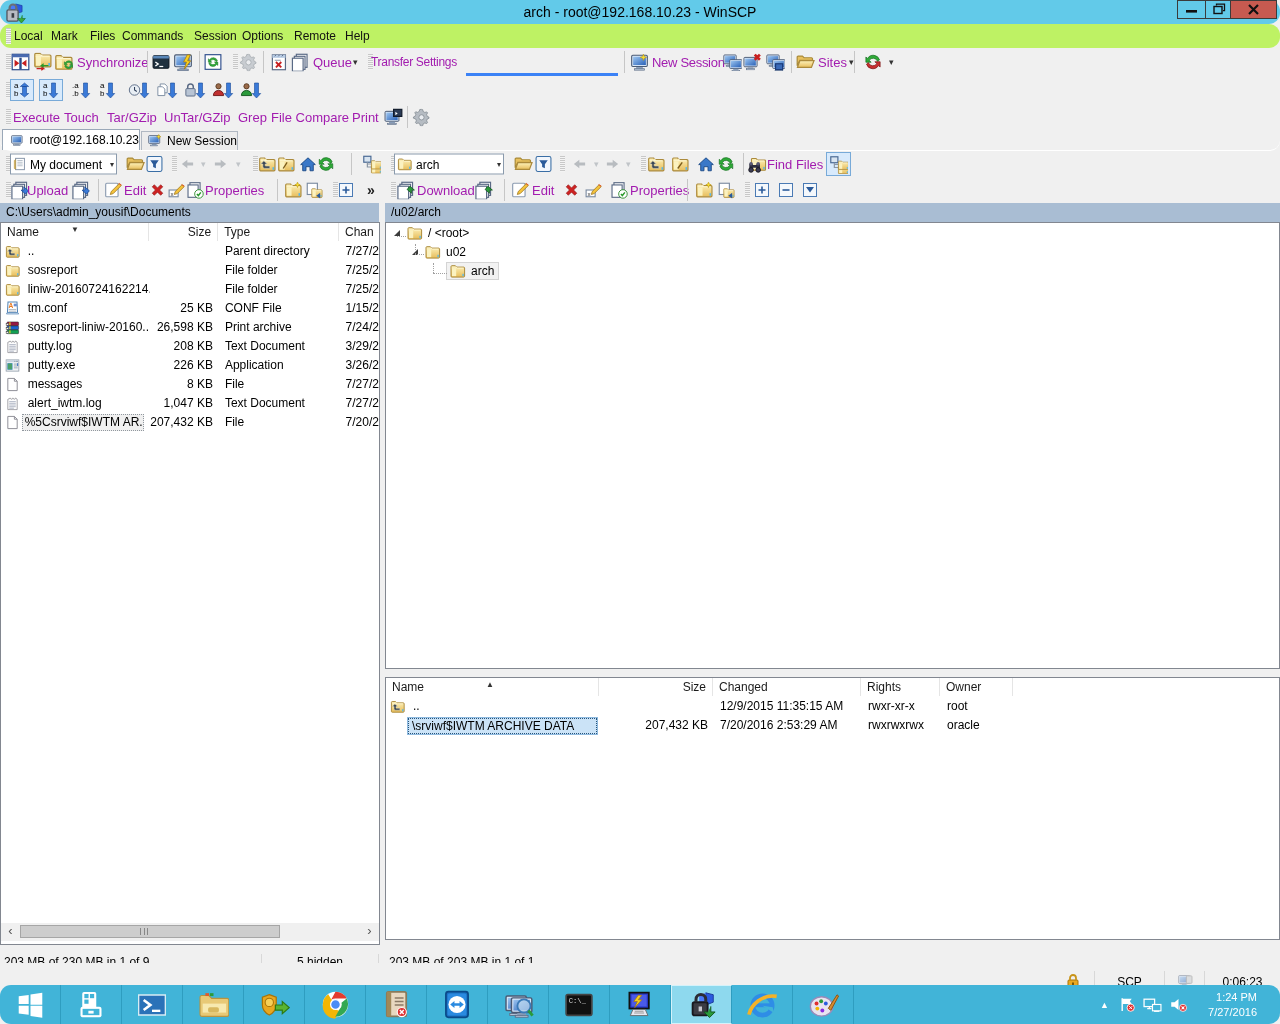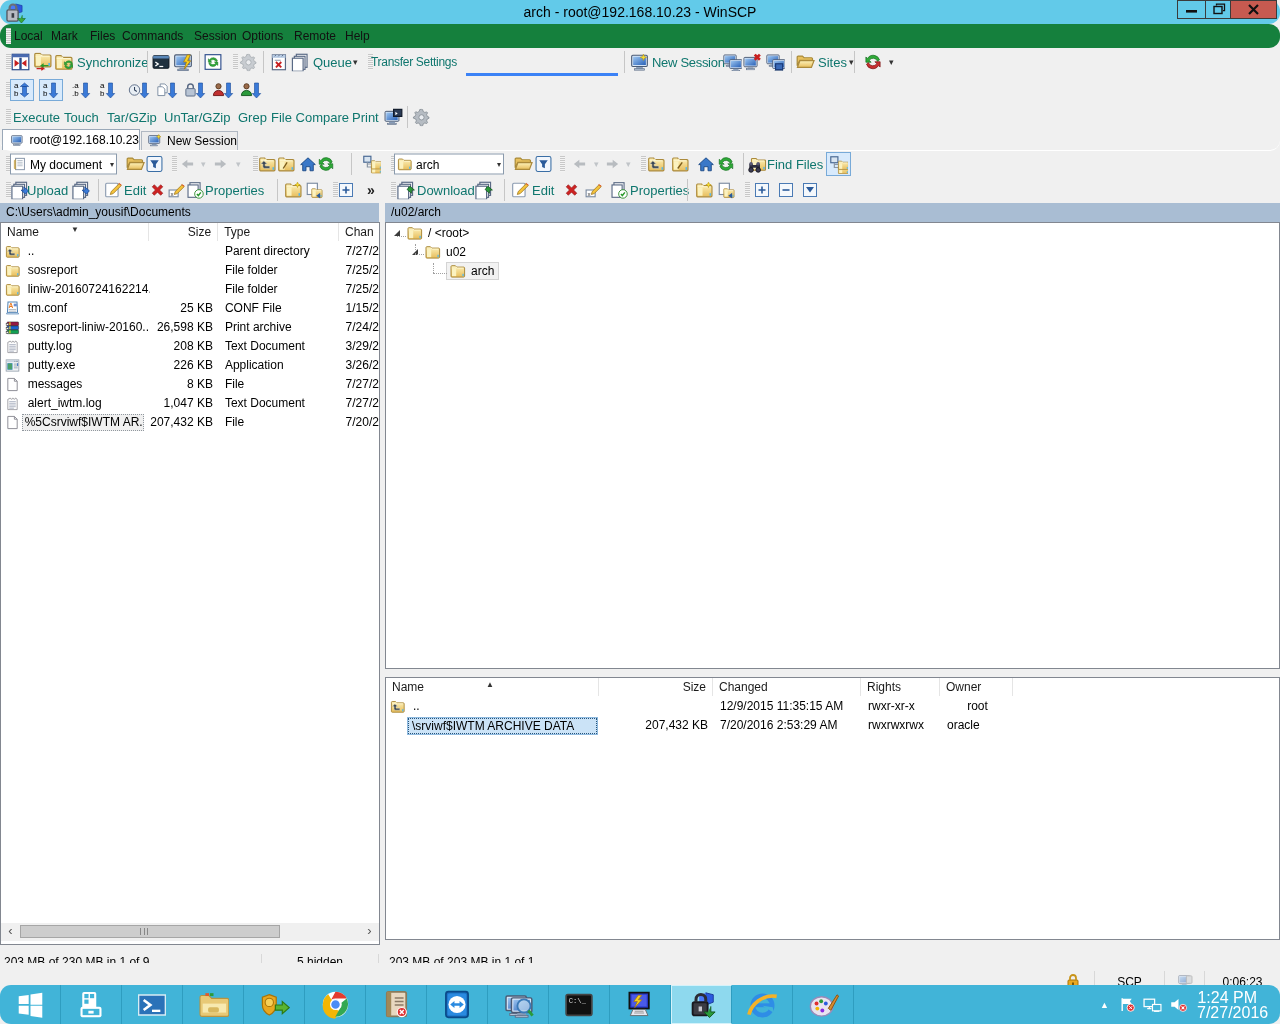--- a/index.html
+++ b/index.html
@@ -4,27 +4,27 @@
 <style>
 * { margin:0; padding:0; box-sizing:border-box; }
 html,body { width:1280px; height:1024px; overflow:hidden; font-family:"Liberation Sans", sans-serif; }
 body { position:relative; background:#f0f0f0; }
 .abs { position:absolute;border-radius:11px; }
 
 #titlebar { left:0; top:0; width:1280px; height:24px; background:#62cae9; }
 #title-text { width:100%; text-align:center; font-size:14px; color:#000; line-height:24px; }
 .winbtn { position:absolute; top:0; height:19px; border:1px solid #3b3b3b; background:#62cae9; text-align:center; }
 
-#menubar { left:0; top:24px; width:1280px; height:24px; background:#15803d; font-size:12px; color:#111; }
+#menubar { left:0; top:24px; width:1280px; height:24px; background:#bef264; font-size:12px; color:#111; }
 .ai { position:absolute; top:50%; transform:translateY(-50%); white-space:nowrap; }
 .grip { width:5px; height:16px; margin:0 3px; background-image:repeating-linear-gradient(to bottom,#c8c8c8 0 1px,#f4f4f4 1px 2px); }
 .tsep { width:1px; height:22px; background:#c6c6c6; margin:0 4px; }
 .bar { left:0; width:1280px; background:#f0f0f0; display:flex; align-items:center; }
 .ico { display:inline-block; vertical-align:middle; }
-.lbl { font-size:13px; color:#0f766e; padding:0 4px; }
+.lbl { font-size:13px; color:#a21caf; padding:0 4px; }
 .dd { font-size:9px; color:#333; padding:0 3px; }
 .sortbtn { display:flex; align-items:center; padding:2px 3px; margin:0 2px; border:1px solid transparent; }
 .sortbtn.pressed { background:#d8eafc; border:1px solid #78aad8; }
 .sortbtn .ab { font-size:8px; line-height:8px; color:#000; margin-right:1px; text-align:center; }
 
 #tabbar { left:0; top:130px; width:1280px; height:21px; background:#f0f0f0; border-bottom:1px solid #fff; }
 .tab { position:absolute; bottom:0; display:flex; align-items:center; font-size:13px; }
 
 .pathbar { position:absolute; top:203px; height:19px; background:#a9bdd3; font-size:12px; color:#000; line-height:19px; padding-left:6px; }
 .panel { position:absolute; background:#fff; border:1px solid #828790; }
@@ -809,21 +809,21 @@
     <div class="frow">
         <span class="icw">
           <svg width="15" height="15">
             <use href="#folderup" width="15" height="15"></use>
           </svg>
         </span>
         <span class="cell" style="width:193px;">..</span>
         <span class="cell r" style="width:114px;"></span>
         <span class="cell" style="width:148px;">12/9/2015 11:35:15 AM</span>
         <span class="cell" style="width:79px;">rwxr-xr-x</span>
-        <span class="cell" style="width:73px;text-align:center;">root</span>
+        <span class="cell" style="width:73px;">root</span>
       </div>
     <div class="frow">
         <span class="icw"></span>
         <span class="cell" style="width:191px;background:#cbe3f7;border:1px solid #8ebae0;outline:1px dotted #26537a;outline-offset:-2px;height:18px;line-height:16px;padding:0 4px;">\srviwf$IWTM ARCHIVE DATA</span>
         <span class="cell r" style="width:116px;">207,432 KB</span>
         <span class="cell" style="width:148px;">7/20/2016 2:53:29 AM</span>
         <span class="cell" style="width:79px;">rwxrwxrwx</span>
         <span class="cell" style="width:73px;">oracle</span>
       </div>
   </div>
@@ -984,15 +984,15 @@
         <rect x="1" y="2" width="10" height="7" fill="none" stroke="#fff" stroke-width="1.2"></rect>
         <path d="M4 11h4M6 9v2" stroke="#fff" stroke-width="1.1"></path>
         <rect x="9" y="7" width="8" height="6" fill="#41b4d8" stroke="#fff" stroke-width="1.1"></rect>
         <path d="M10.5 13.5h5" stroke="#fff" stroke-width="1.1"></path>
       </svg>
     <svg width="19" height="17" viewBox="0 0 17 15" style="margin-right:9px;">
         <path d="M2 5.5h3l3.5-3v10l-3.5-3H2z" fill="#fff"></path>
         <circle cx="12.5" cy="10.5" r="3.2" fill="#e03030" stroke="#fff" stroke-width=".7"></circle>
         <path d="M11.2 9.2l2.6 2.6m0-2.6l-2.6 2.6" stroke="#fff" stroke-width=".9"></path>
       </svg>
-    <div style="text-align:right;font-size:16px;line-height:15px;margin-right:23px;width:60px;">1:24 PM<br>7/27/2016</div>
+    <div style="text-align:right;font-size:11px;line-height:15px;margin-right:23px;width:60px;">1:24 PM<br>7/27/2016</div>
   </div>
 </div>
 
 </body></html>

